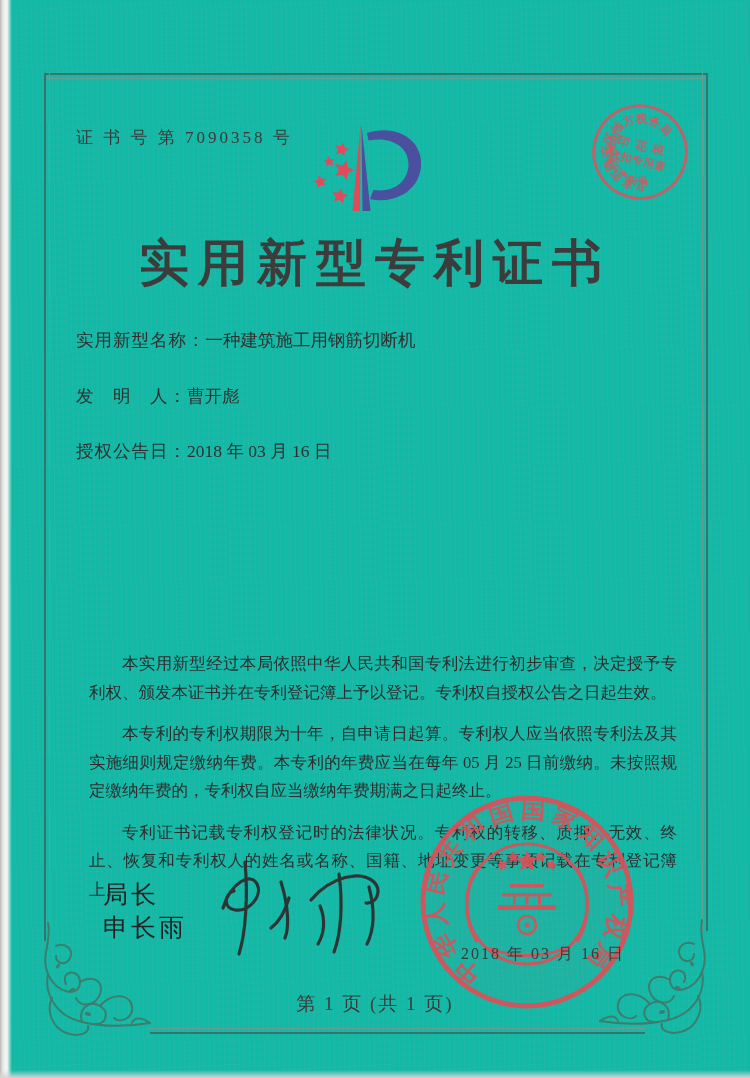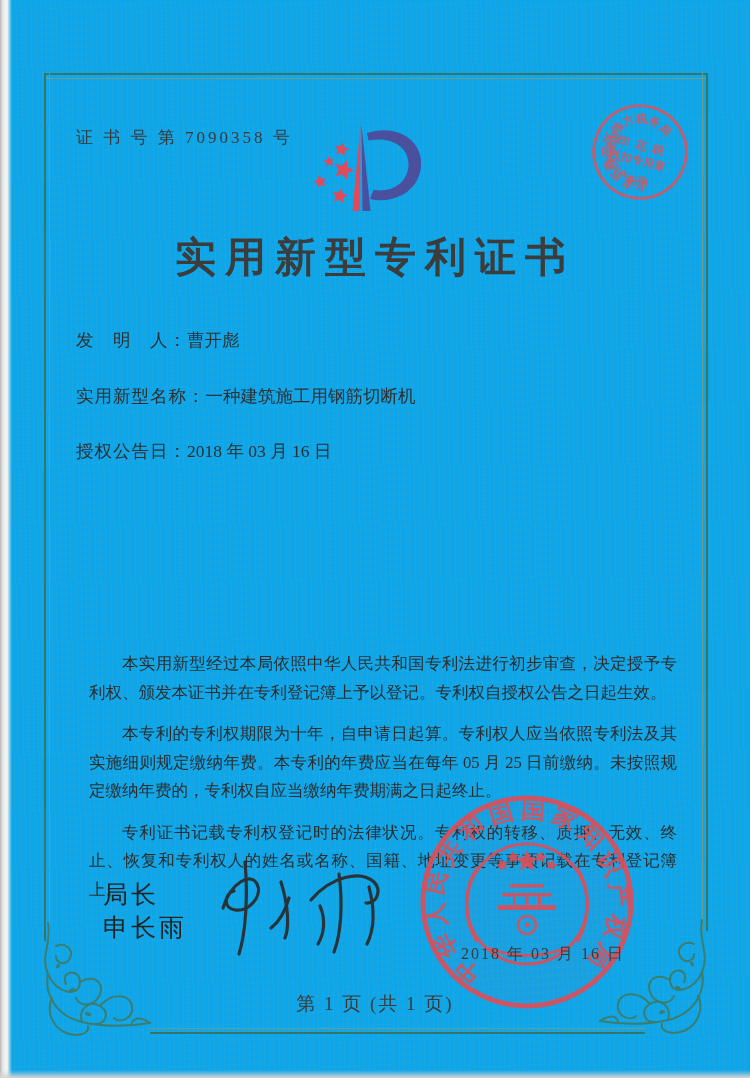--- a/index.html
+++ b/index.html
@@ -1,18 +1,18 @@
 <!DOCTYPE html>
 <html><head>
 <meta charset="utf-8">
 <style>
   html,body{margin:0;padding:0;background:#e8e8e6;}
   .page{
     position:relative; width:750px; height:1078px; margin:0 auto;
-    background:#0ea5e9; overflow:hidden;
+    background:#14b8a6; overflow:hidden;
     font-family:"Liberation Serif","DejaVu Serif",serif;
     color:#2b2b2b;
   }
   
   .scan-edge-left{position:absolute;left:0;top:0;width:12px;height:100%;
     background:linear-gradient(90deg,#b9b9b7 0,#e9e9e7 3px,#f7f7f5 7px,rgba(255,255,255,0) 12px);}
   .scan-edge-bottom{position:absolute;left:0;bottom:0;width:100%;height:8px;
     background:linear-gradient(0deg,#d6d6d4 0,rgba(255,255,255,0) 8px);}
   
   .paper-texture{position:absolute;left:14px;top:2px;right:2px;bottom:8px;
@@ -26,21 +26,21 @@
   .frame-left  {position:absolute;left:44px;top:73px;width:7px;height:868px;
     background:linear-gradient(90deg,#35766a 0 2px,rgba(0,0,0,0) 2px 5px,#6b9c91 5px 6px,rgba(0,0,0,0) 6px);}
   .frame-right {position:absolute;left:701px;top:73px;width:7px;height:858px;
     background:linear-gradient(90deg,rgba(0,0,0,0) 0 1px,#6b9c91 1px 2px,rgba(0,0,0,0) 2px 5px,#35766a 5px 7px);}
   .frame-bottom{position:absolute;left:150px;top:1027px;width:495px;height:7px;
     background:linear-gradient(rgba(0,0,0,0) 0 1px,#6b9c91 1px 2px,rgba(0,0,0,0) 2px 5px,#35766a 5px 7px);}
   .flourish{position:absolute;}
   .cert-number{position:absolute;left:76px;top:126px;font-size:17px;letter-spacing:3px;color:#3a3a3a;}
   .logo{position:absolute;left:300px;top:120px;}
   .title{position:absolute;left:0;top:230px;width:750px;text-align:center;
-    font-size:41px;font-weight:700;letter-spacing:9px;color:#3c3c3c;}
+    font-size:50px;font-weight:700;letter-spacing:9px;color:#3c3c3c;}
   .fields{position:absolute;left:76px;top:328px;width:600px;}
   .field{height:55.5px;font-size:17.5px;color:#2f2f2f;white-space:nowrap;}
   .field .lab{letter-spacing:1px;}
   .paragraphs{position:absolute;left:76px;top:637px;width:614px;
     font-size:16.5px;line-height:28.5px;color:#2d2d2d;text-align:justify;}
   .paragraphs p{margin:13px;text-indent:2em;}
   .sign-block{position:absolute;left:103px;top:878px;font-size:25px;color:#222;letter-spacing:3px;line-height:33px;}
   .signature{position:absolute;left:193px;top:854px;}
   .seal-bottom{position:absolute;left:417px;top:792px;opacity:.92;}
   .seal-date{position:absolute;left:461px;top:944px;font-size:16px;color:#3a3a3a;letter-spacing:2px;}
@@ -127,22 +127,22 @@
         <textPath href="#arcBot" startOffset="0" textLength="100" lengthAdjust="spacing">国家知识产权局</textPath>
       </text>
       <text x="75" y="72" text-anchor="middle" font-size="14" font-weight="700" letter-spacing="2">印 花 税</text>
       <text x="75" y="90" text-anchor="middle" font-size="13" font-weight="700" letter-spacing="1">代扣专用章</text>
     </g>
   </svg>
 
   <div class="title">实用新型专利证书</div>
 
   <div class="fields">
+    <div class="field"><span class="lab">实用新型名称：</span><span>一种建筑施工用钢筋切断机</span></div>
     <div class="field"><span class="lab">发　明　人：</span><span>曹开彪</span></div>
-    <div class="field"><span class="lab">实用新型名称：</span><span>一种建筑施工用钢筋切断机</span></div>
     <div class="field"><span class="lab">授权公告日：</span><span>2018 年 03 月 16 日</span></div>
   </div>
 
   <div class="paragraphs">
     <p>本实用新型经过本局依照中华人民共和国专利法进行初步审查，决定授予专利权、颁发本证书并在专利登记簿上予以登记。专利权自授权公告之日起生效。</p>
     <p>本专利的专利权期限为十年，自申请日起算。专利权人应当依照专利法及其实施细则规定缴纳年费。本专利的年费应当在每年 05 月 25 日前缴纳。未按照规定缴纳年费的，专利权自应当缴纳年费期满之日起终止。</p>
     <p>专利证书记载专利权登记时的法律状况。专利权的转移、质押、无效、终止、恢复和专利权人的姓名或名称、国籍、地址变更等事项记载在专利登记簿上。</p>
   </div>
 
   <div class="sign-block">

